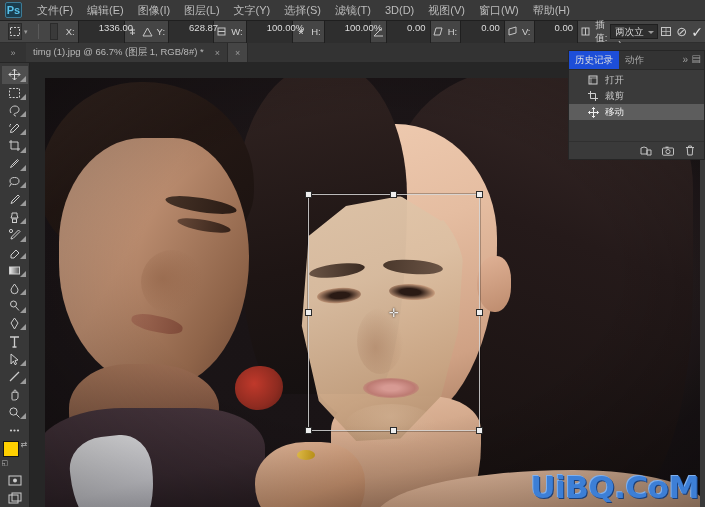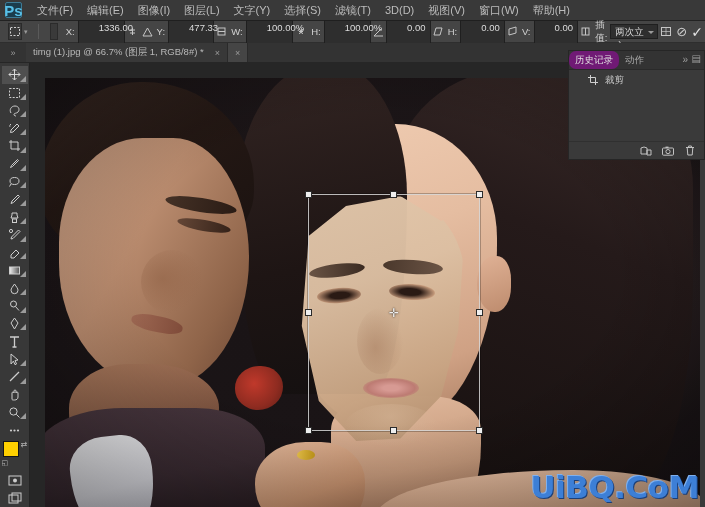--- a/index.html
+++ b/index.html
@@ -16,21 +16,21 @@
   
   .menubar {
     position: absolute; left: 0; top: 0; width: 705px; height: 21px;
     background: #393939;
     display: flex; align-items: center;
     border-bottom: 1px solid #222;
   }
   .ps-logo {
     width: 17px; height: 16px; margin-left: 5px; margin-right: 8px;
     background: #1b3d4d; border: 1px solid #3d7b96; border-radius: 2px;
-    color: #58c0e8; font-size: 15px; font-weight: bold;
+    color: #58c0e8; font-size: 11px; font-weight: bold;
     display: flex; align-items: center; justify-content: center;
   }
   .menu-item {
     font-size: 11px; color: #bcbcbc; padding: 2px 7px; white-space: nowrap;
     letter-spacing: 0px;
   }
 
   
   .optionsbar {
     position: absolute; left: 0; top: 21px; width: 705px; height: 22px;
@@ -317,21 +317,21 @@
     display: flex; flex-direction: column;
   }
   .panel-tabs {
     height: 19px; background: #333333; display: flex; align-items: stretch;
     border-bottom: 1px solid #2a2a2a; position: relative;
   }
   .panel-tab {
     font-size: 9.5px; color: #a8a8a8; padding: 0 6px;
     display: flex; align-items: center;
   }
-  .panel-tab.active { background: #701a75; color: #e0e0e0; border-radius: 7px; }
+  .panel-tab.active { background: #1d4ed8; color: #e0e0e0; }
   .panel-menu {
     position: absolute; right: 16px; top: 3px; font-size: 10px; color: #9e9e9e;
   }
   .panel-collapse {
     position: absolute; right: 3px; top: 2px; font-size: 10px; color: #9e9e9e;
   }
   .history-list { flex: 1; padding-top: 2px; overflow: hidden; }
   .history-item {
     height: 16px; display: flex; align-items: center; gap: 6px;
     padding-left: 18px; font-size: 9.5px; color: #c4c4c4;
@@ -395,21 +395,21 @@
       <svg width="11" height="11" viewBox="0 0 11 11">
           <path d="M3 4h2M6 4h2M3 7h2M6 7h2M5.5 2v7" stroke="#c6c6c6" stroke-width="1" fill="none"></path>
         </svg>
     </span>
     <span class="opt-icon-btn">
       <svg width="11" height="10" viewBox="0 0 11 10">
           <path d="M5.5 1L10 9H1z" fill="none" stroke="#c6c6c6" stroke-width="1"></path>
         </svg>
     </span>
     <span class="opt-lbl">Y:</span>
-    <span class="opt-field">477.33</span>
+    <span class="opt-field">628.87</span>
     <span class="opt-icon-btn">
       <svg width="11" height="11" viewBox="0 0 11 11">
           <rect x="2" y="2" width="7" height="7" fill="none" stroke="#c6c6c6"></rect>
           <path d="M2 5.5h7" stroke="#c6c6c6"></path>
         </svg>
     </span>
 
     <span class="opt-lbl">W:</span>
     <span class="opt-field">100.00%</span>
     <span class="opt-icon-btn">
@@ -668,24 +668,41 @@
     <div class="panel-tabs">
       <div class="panel-tab active">历史记录</div>
       <div class="panel-tab">动作</div>
       <span class="panel-menu">»</span>
       <span class="panel-collapse">▤</span>
     </div>
     <div class="history-list">
       <div class="history-item">
         <span class="hist-icon">
           <svg width="10" height="10" viewBox="0 0 10 10">
+              <rect x="1" y="1" width="8" height="8" fill="none" stroke="#cfcfcf"></rect>
+              <path d="M1 3h8M3 3v6" stroke="#cfcfcf" stroke-width=".7"></path>
+            </svg>
+        </span>
+        <span>打开</span>
+      </div>
+      <div class="history-item">
+        <span class="hist-icon">
+          <svg width="10" height="10" viewBox="0 0 10 10">
               <path d="M2.5 0v7.5H10M0 2.5h7.5V10" stroke="#cfcfcf" fill="none"></path>
             </svg>
         </span>
         <span>裁剪</span>
+      </div>
+      <div class="history-item selected">
+        <span class="hist-icon">
+          <svg width="11" height="11" viewBox="0 0 11 11">
+              <path d="M5.5 0.5v10M0.5 5.5h10M5.5 .5l-1.6 1.6M5.5 .5l1.6 1.6M5.5 10.5l-1.6-1.6M5.5 10.5l1.6-1.6M.5 5.5l1.6-1.6M.5 5.5l1.6 1.6M10.5 5.5l-1.6-1.6M10.5 5.5l-1.6 1.6" stroke="#f0f0f0" fill="none"></path>
+            </svg>
+        </span>
+        <span>移动</span>
       </div>
     </div>
     <div class="panel-footer">
       <span class="footer-icon">
         <svg width="12" height="11" viewBox="0 0 12 11">
             <path d="M1 9V3l3-1 3 1v6z" fill="none" stroke="#c2c2c2"></path>
             <path d="M7 5l4 0 0 5-4 0z" fill="none" stroke="#c2c2c2"></path>
           </svg>
       </span>
       <span class="footer-icon">

